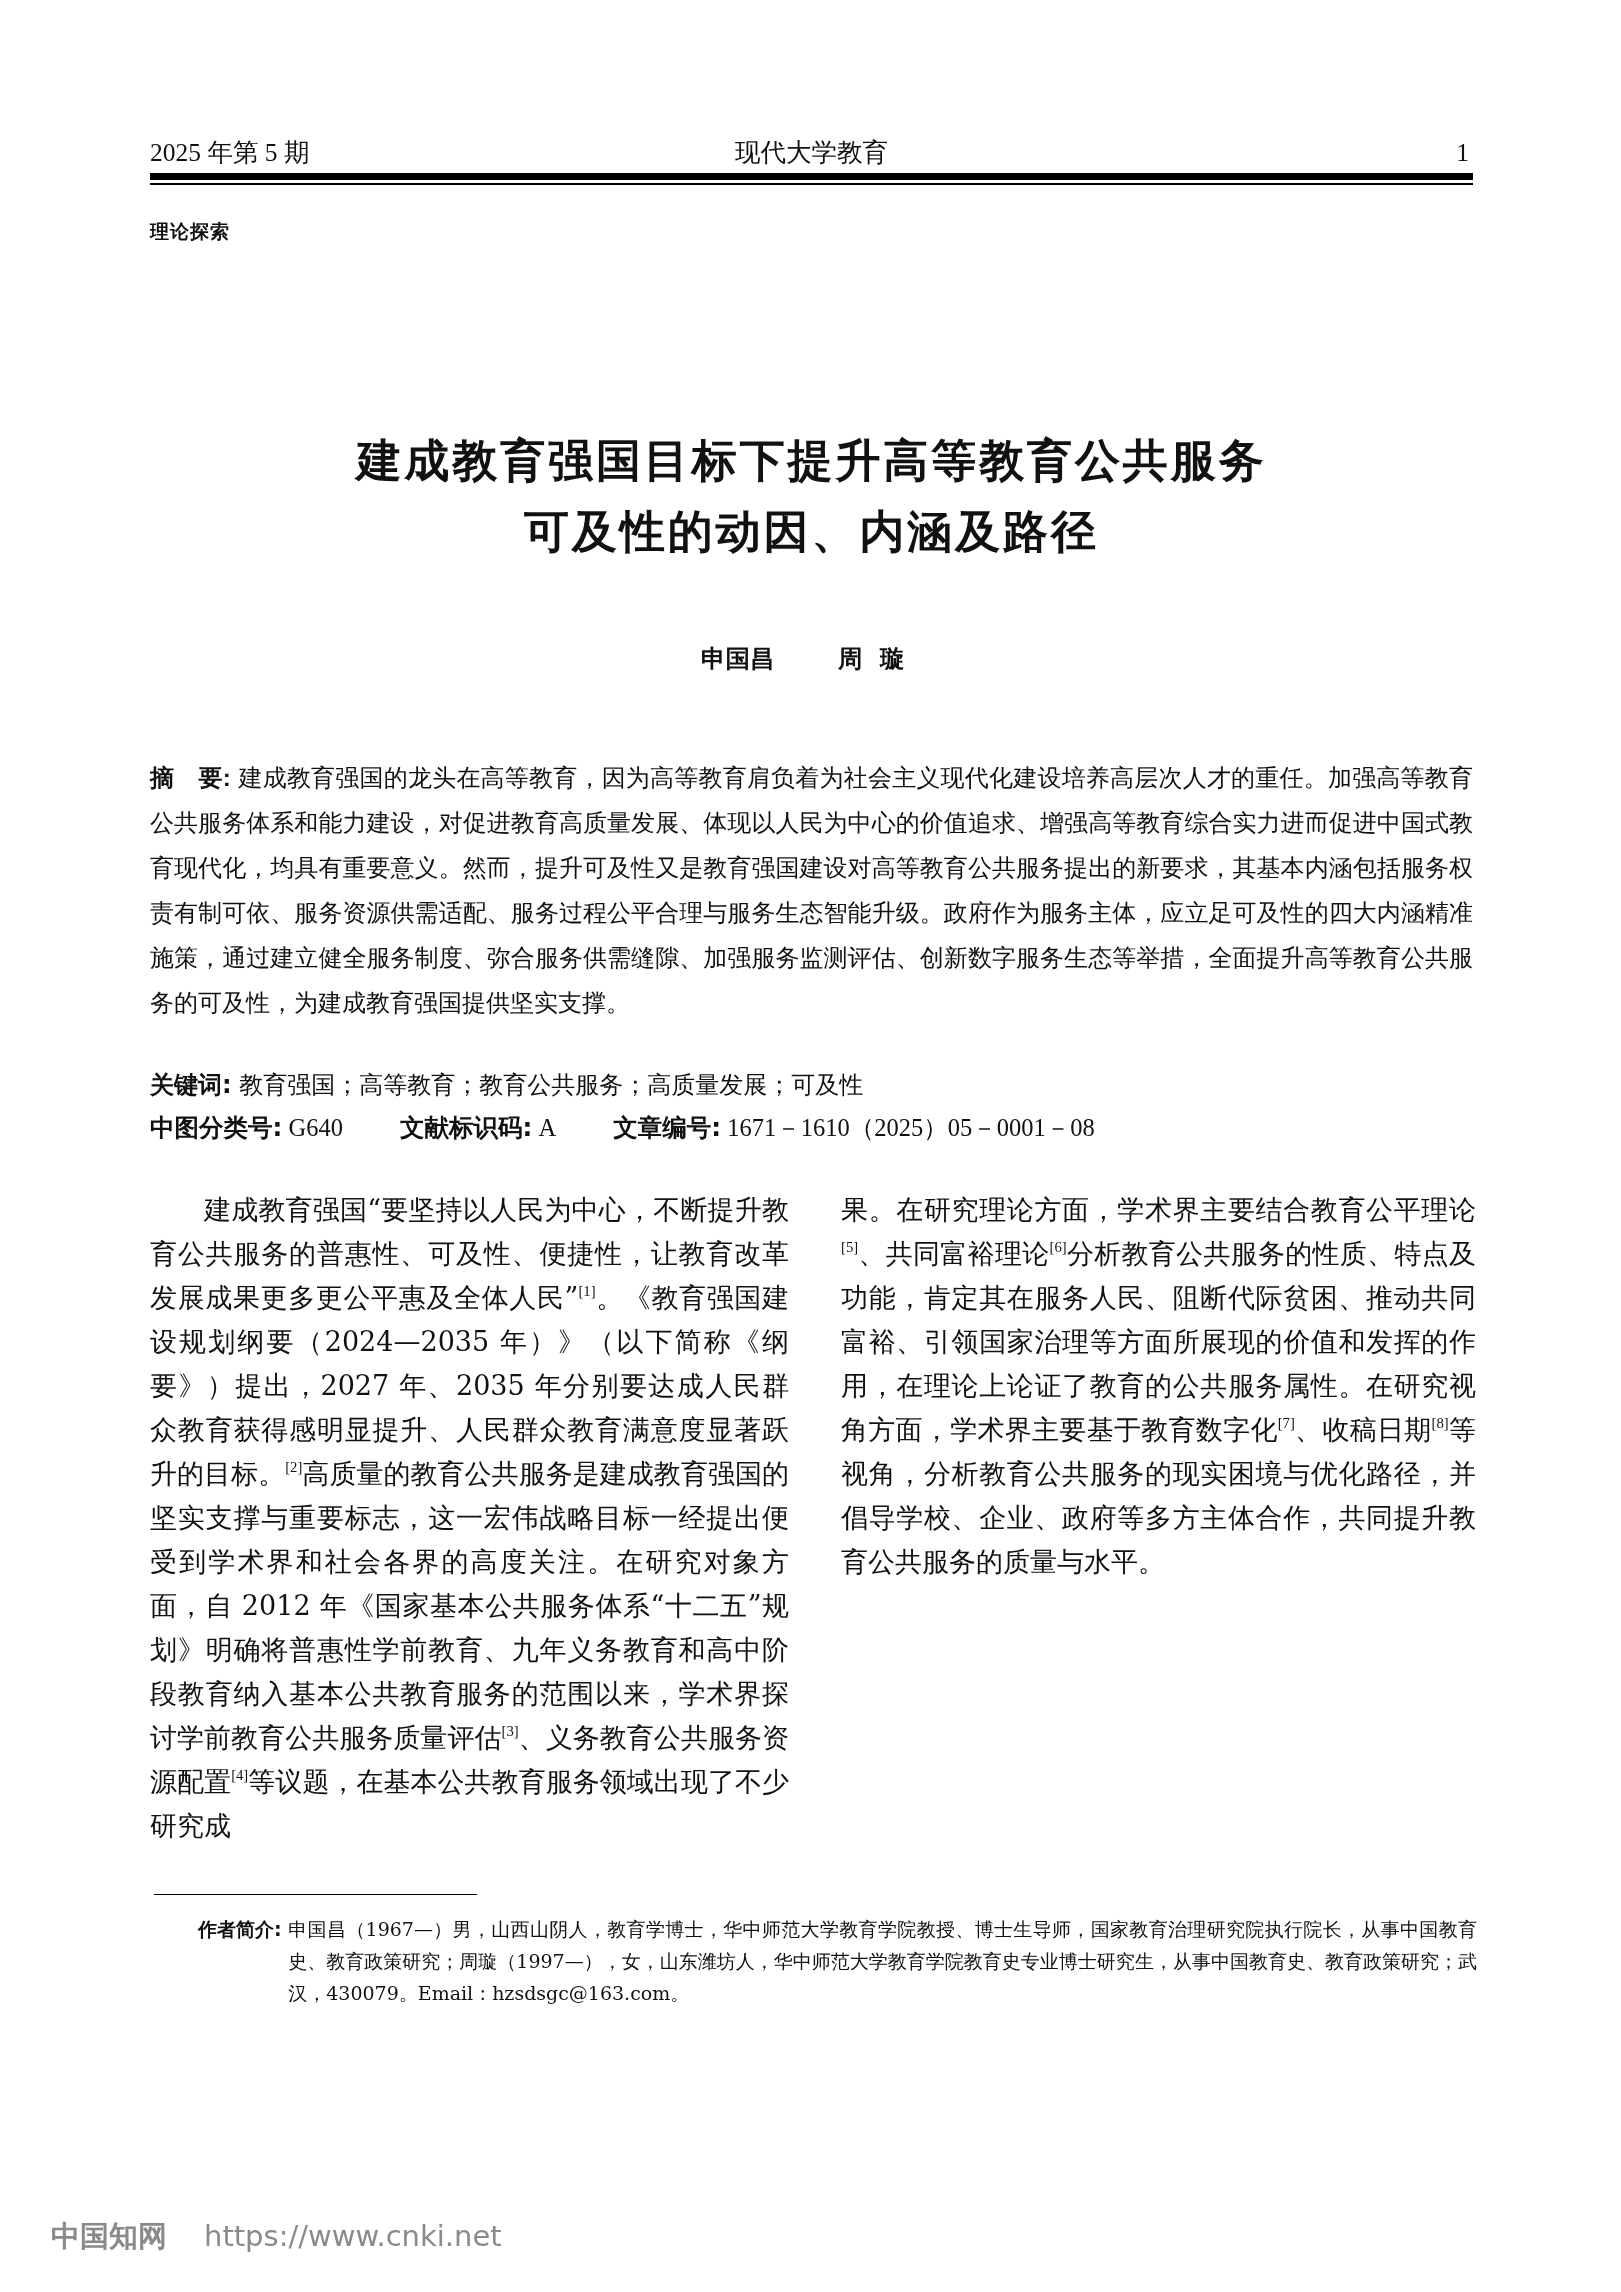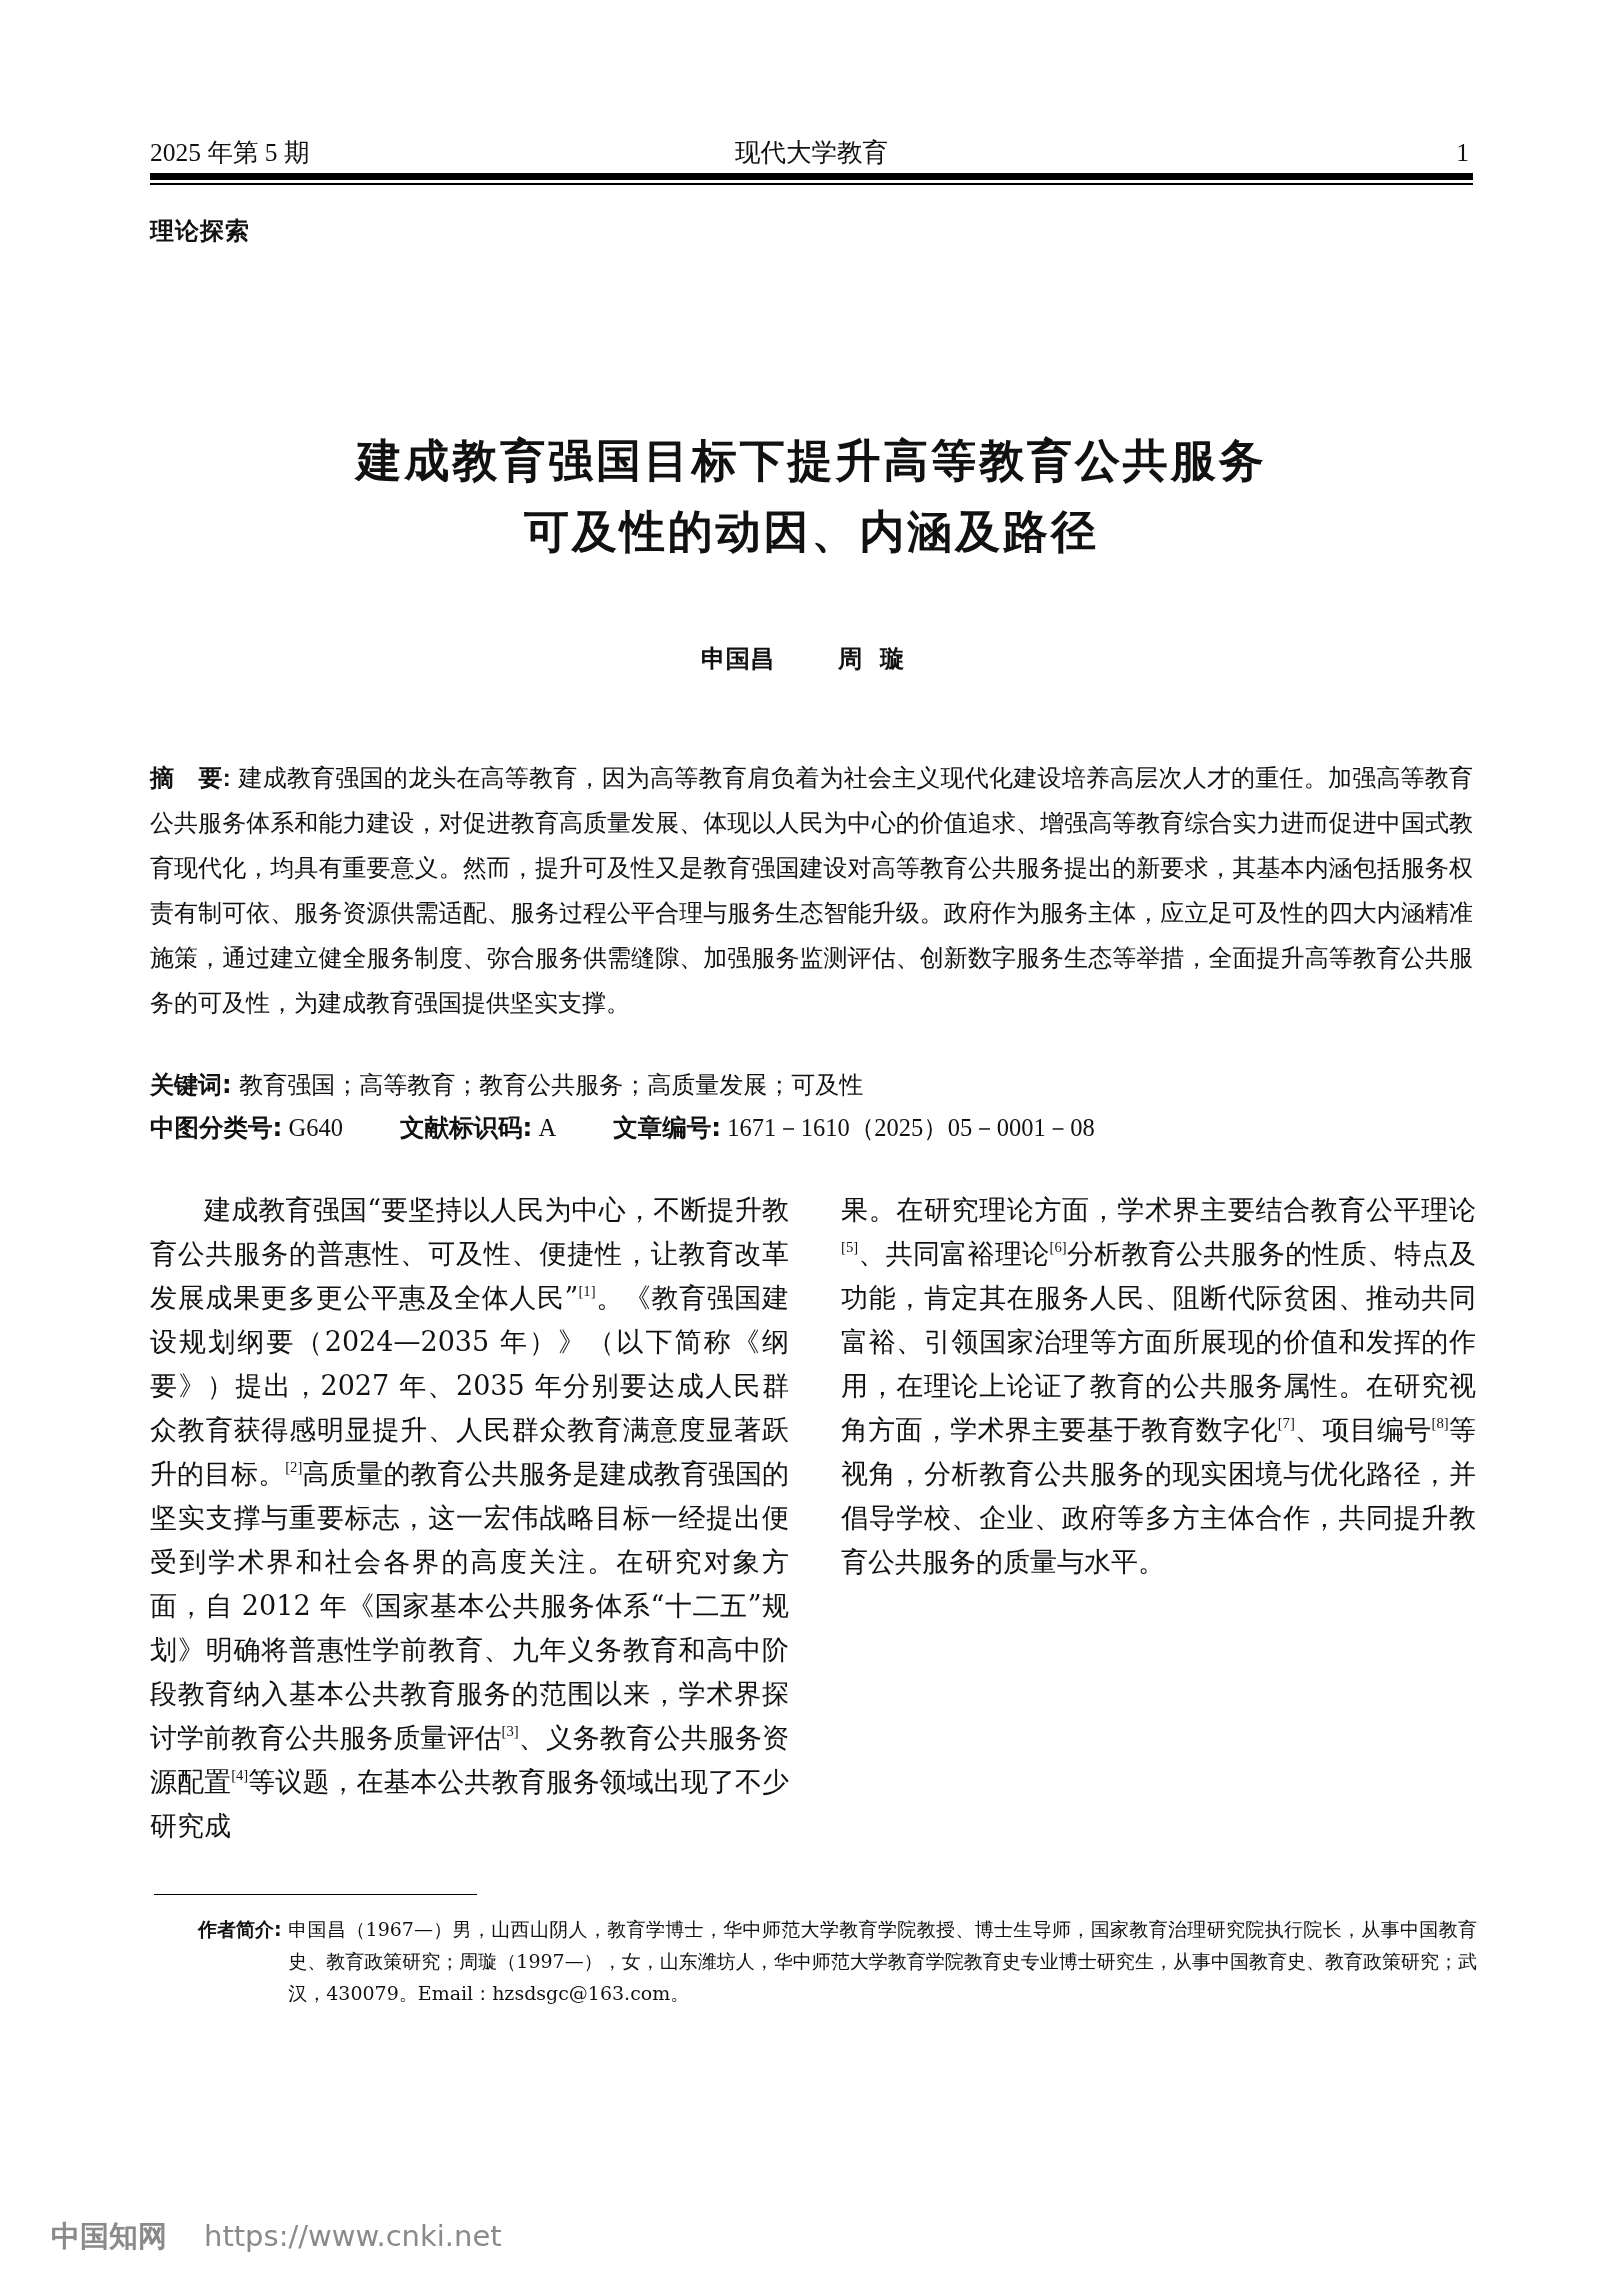--- a/index.html
+++ b/index.html
@@ -41,21 +41,21 @@
       left: 150px;
       top: 183px;
       width: 1323px;
       height: 2px;
       background: #000;
     }
     .section-label {
       position: absolute;
       left: 150px;
       top: 214px;
-      font-size: 24px;
+      font-size: 19px;
       line-height: 35px;
       font-family: "DejaVu Sans", "Liberation Sans", sans-serif;
       font-weight: bold;
       letter-spacing: 1px;
     }
     .title {
       position: absolute;
       left: 150px;
       width: 1323px;
       text-align: center;
@@ -219,21 +219,21 @@
     <span class="lbl">文章编号</span><span class="lbl">:</span>
     <span>1671－1610（2025）05－0001－08</span>
   </span>
 </div>
 
 <div class="col left">
   <p class="indent"><span>建成教育强国“要坚持以人民为中心，不断提升教育公共服务的普惠性、可及性、便捷性，让教育改革发展成果更多更公平惠及全体人民”</span><sup class="ref">[1]</sup><span>。《教育强国建设规划纲要（2024—2035 年）》（以下简称《纲要》）提出，2027 年、2035 年分别要达成人民群众教育获得感明显提升、人民群众教育满意度显著跃升的目标。</span><sup class="ref">[2]</sup><span>高质量的教育公共服务是建成教育强国的坚实支撑与重要标志，这一宏伟战略目标一经提出便受到学术界和社会各界的高度关注。在研究对象方面，自 2012 年《国家基本公共服务体系“十二五”规划》明确将普惠性学前教育、九年义务教育和高中阶段教育纳入基本公共教育服务的范围以来，学术界探讨学前教育公共服务质量评估</span><sup class="ref">[3]</sup><span>、义务教育公共服务资源配置</span><sup class="ref">[4]</sup><span>等议题，在基本公共教育服务领域出现了不少研究成</span></p>
 </div>
 
 <div class="col right">
-  <p><span>果。在研究理论方面，学术界主要结合教育公平理论</span><sup class="ref">[5]</sup><span>、共同富裕理论</span><sup class="ref">[6]</sup><span>分析教育公共服务的性质、特点及功能，肯定其在服务人民、阻断代际贫困、推动共同富裕、引领国家治理等方面所展现的价值和发挥的作用，在理论上论证了教育的公共服务属性。在研究视角方面，学术界主要基于教育数字化</span><sup class="ref">[7]</sup><span>、项目编号</span><sup class="ref">[8]</sup><span>等视角，分析教育公共服务的现实困境与优化路径，并倡导学校、企业、政府等多方主体合作，共同提升教育公共服务的质量与水平。</span></p>
+  <p><span>果。在研究理论方面，学术界主要结合教育公平理论</span><sup class="ref">[5]</sup><span>、共同富裕理论</span><sup class="ref">[6]</sup><span>分析教育公共服务的性质、特点及功能，肯定其在服务人民、阻断代际贫困、推动共同富裕、引领国家治理等方面所展现的价值和发挥的作用，在理论上论证了教育的公共服务属性。在研究视角方面，学术界主要基于教育数字化</span><sup class="ref">[7]</sup><span>、收稿日期</span><sup class="ref">[8]</sup><span>等视角，分析教育公共服务的现实困境与优化路径，并倡导学校、企业、政府等多方主体合作，共同提升教育公共服务的质量与水平。</span></p>
 </div>
 
 <div class="fn-rule"></div>
 <div class="footnotes">
   <div class="fn-row">
     <span class="lbl"><span>作者简介</span><span>:</span>&nbsp;</span>
     <span class="val">申国昌（1967—）男，山西山阴人，教育学博士，华中师范大学教育学院教授、博士生导师，国家教育治理研究院执行院长，从事中国教育史、教育政策研究；周璇（1997—），女，山东潍坊人，华中师范大学教育学院教育史专业博士研究生，从事中国教育史、教育政策研究；武汉，430079。Email：hzsdsgc@163.com。</span>
   </div>
 </div>
 

